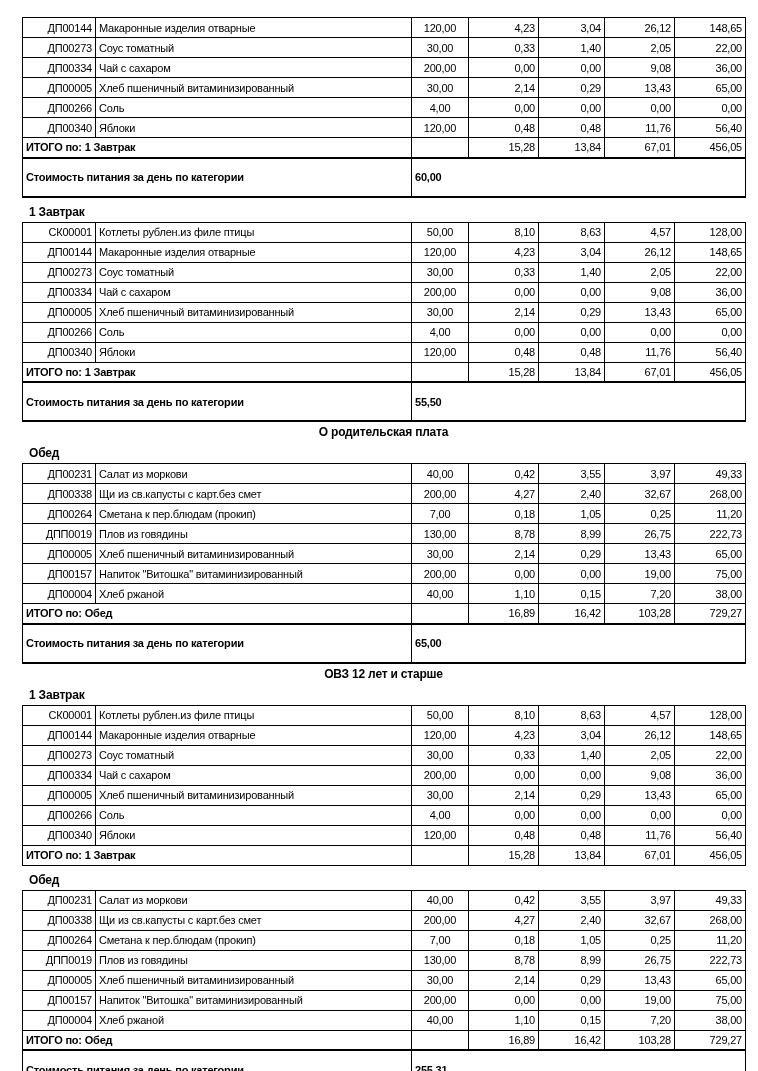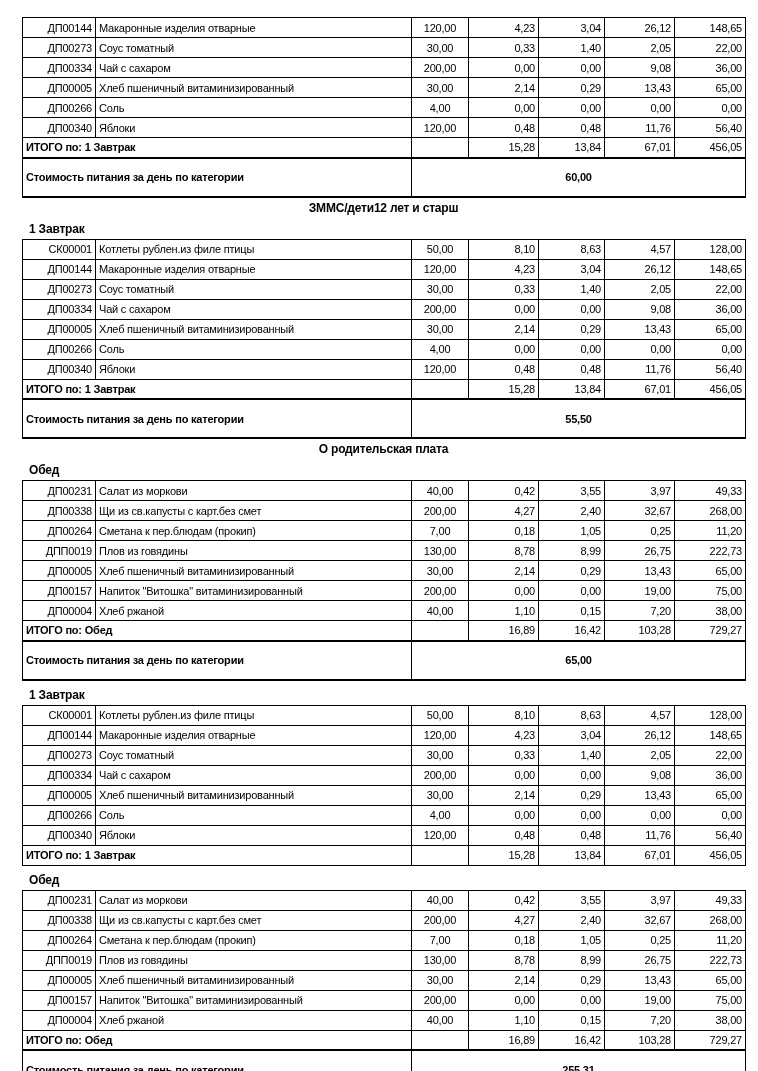--- a/index.html
+++ b/index.html
@@ -40,21 +40,21 @@
     height: 39px;
   }
   .c-cost-label {
     font-weight: bold;
     font-size: 14px;
     letter-spacing: -0.4px;
   }
   .c-cost-value {
     font-weight: bold;
     font-size: 15px;
-    text-align: center;
+    text-align: left;
     padding-left: 16px;
   }
 
   .cat-header {
     width: 723px;
     text-align: center;
     font-weight: bold;
     font-size: 12px;
     line-height: 13px;
     margin: 4px 0 0 0;
@@ -146,21 +146,20 @@
           <td class="c-num">13,84</td>
           <td class="c-num">67,01</td>
           <td class="c-num">456,05</td>
         </tr>
         <tr class="cost-row">
           <td class="c-cost-label" colspan="2">Стоимость питания за день по категории</td>
           <td class="c-cost-value" colspan="5">60,00</td>
         </tr>
       </tbody>
     </table>
-    <div class="cat-header">ЗММС/дети12 лет и старш</div>
     <div class="meal-label">1 Завтрак</div>
     <table class="rpt">
       <colgroup>
         <col style="width: 73px;">
         <col style="width: 316px;">
         <col style="width: 57px;">
         <col style="width: 70px;">
         <col style="width: 66px;">
         <col style="width: 70px;">
         <col style="width: 71px;">
@@ -326,20 +325,21 @@
           <td class="c-num">16,42</td>
           <td class="c-num">103,28</td>
           <td class="c-num">729,27</td>
         </tr>
         <tr class="cost-row">
           <td class="c-cost-label" colspan="2">Стоимость питания за день по категории</td>
           <td class="c-cost-value" colspan="5">65,00</td>
         </tr>
       </tbody>
     </table>
+    <div class="cat-header">ОВЗ 12 лет и старше</div>
     <div class="meal-label">1 Завтрак</div>
     <table class="rpt">
       <colgroup>
         <col style="width: 73px;">
         <col style="width: 316px;">
         <col style="width: 57px;">
         <col style="width: 70px;">
         <col style="width: 66px;">
         <col style="width: 70px;">
         <col style="width: 71px;">

